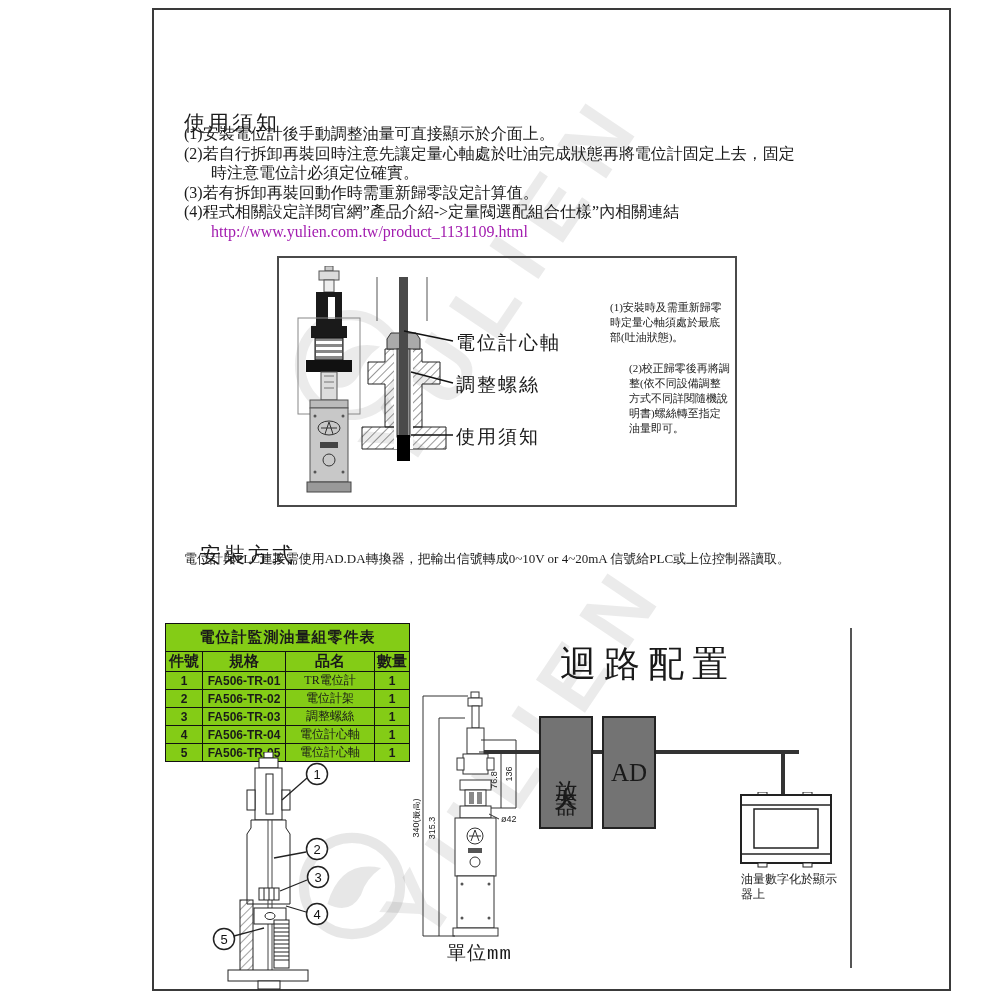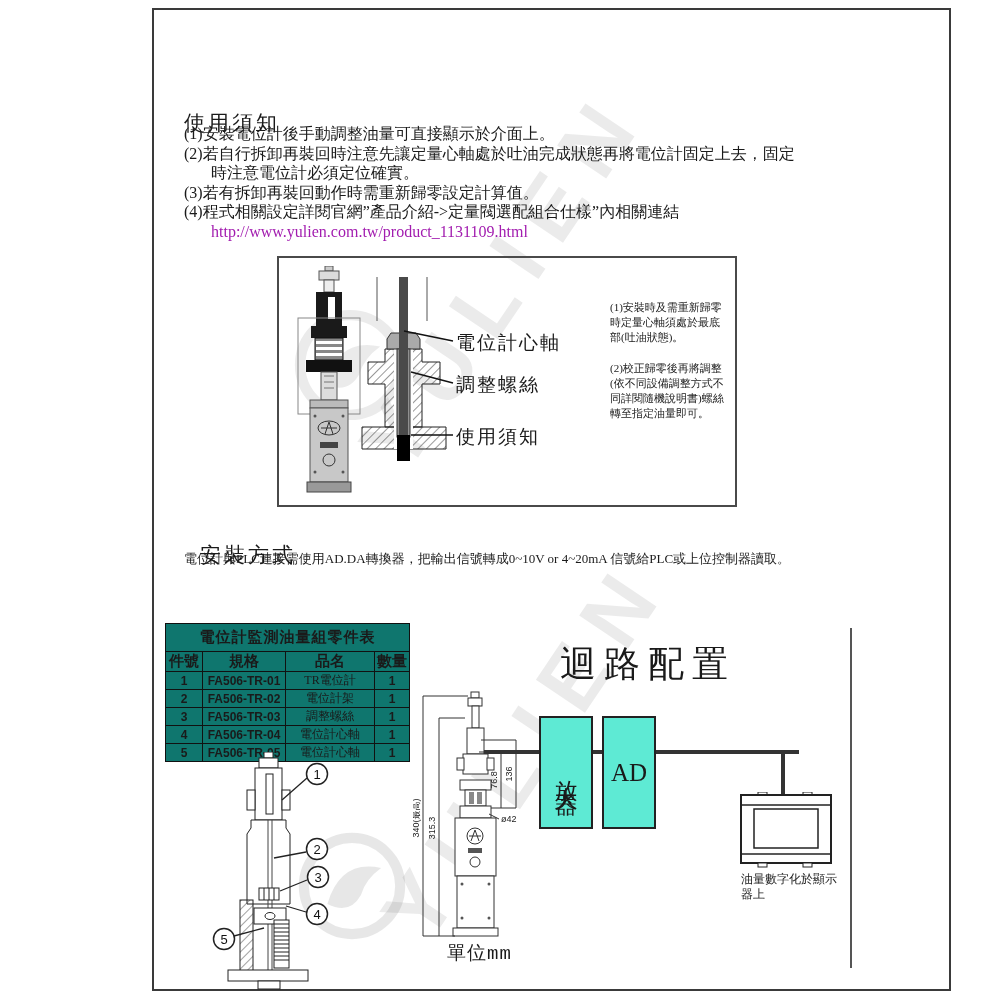--- a/index.html
+++ b/index.html
@@ -10,36 +10,36 @@
   .title{left:182px;top:26px;font-size:27px;letter-spacing:3px;white-space:nowrap;}
   .h2{font-size:21px;letter-spacing:3px;font-weight:normal;}
   .usage-head{left:184px;top:92px;}
   .usage-list{left:184px;top:124px;width:612px;font-size:16px;line-height:19.5px;}
   .u-item{padding-left:27px;text-indent:-27px;}
   .u-url{padding-left:27px;}
   .u-url a{color:#a21caf;text-decoration:none;font-family:"Liberation Serif",serif;}
   .dbox{left:277px;top:256px;width:456px;height:247px;border:2px solid #4a4a4a;background:transparent;}
   .dlabel{font-size:19px;letter-spacing:2px;white-space:nowrap;}
   .dnotes{left:610px;top:300px;width:120px;font-size:11px;line-height:15px;}
-  .dnotes .n2{margin-top:16px;}
+  .dnotes .n2{margin-top:16px;margin-left:19px;}
   .inst-head{left:200px;top:524px;}
   .inst-body{left:184px;top:541px;width:628px;font-size:13px;line-height:35px;}
-  table.parts{left:165px;top:623px;border-collapse:collapse;background:#0f766e;
+  table.parts{left:165px;top:623px;border-collapse:collapse;background:#84cc16;
               font-family:"Liberation Sans","DejaVu Sans",sans-serif;}
   table.parts th,table.parts td{border:1.6px solid #111;padding:0;text-align:center;}
   .pt-title{font-size:15px;font-weight:bold;height:27px;letter-spacing:1px;}
   .pt-h{font-size:15px;font-weight:bold;height:19px;}
   .pt-c{font-size:12px;height:17px;font-weight:bold;}
   .pt-name{font-family:Liberation Serif, serif;font-weight:normal;}
   .cw0{width:36px;} .cw1{width:82px;} .cw2{width:88px;} .cw3{width:34px;}
   .circuit-head{left:560px;top:640px;font-size:36px;letter-spacing:8px;white-space:nowrap;}
   .vline{left:850px;top:628px;width:1.5px;height:340px;background:#555;}
   .wire-h{left:477px;top:750px;width:322px;height:4px;background:#333;}
   .wire-v{left:781px;top:750px;width:4px;height:46px;background:#333;}
-  .cbox{top:716px;width:50px;height:109px;border:2px solid #222;background:#5eead4;
+  .cbox{top:716px;width:50px;height:109px;border:2px solid #222;background:#737373;
         display:flex;align-items:center;justify-content:center;}
   .cbox.amp{left:539px;}
   .cbox.ad{left:602px;}
   .cbox.plc{left:666px;}
   .vtext{writing-mode:vertical-rl;font-size:23px;letter-spacing:7px;}
   .htext{font-size:25px;}
   .disp-cap{left:741px;top:872px;width:100px;font-size:12px;line-height:15px;
             font-family:"Liberation Sans","DejaVu Sans",sans-serif;}
   .unit{left:447px;top:940px;font-size:19px;letter-spacing:1px;
         font-family:Liberation Mono, monospace;text-align:right;}

